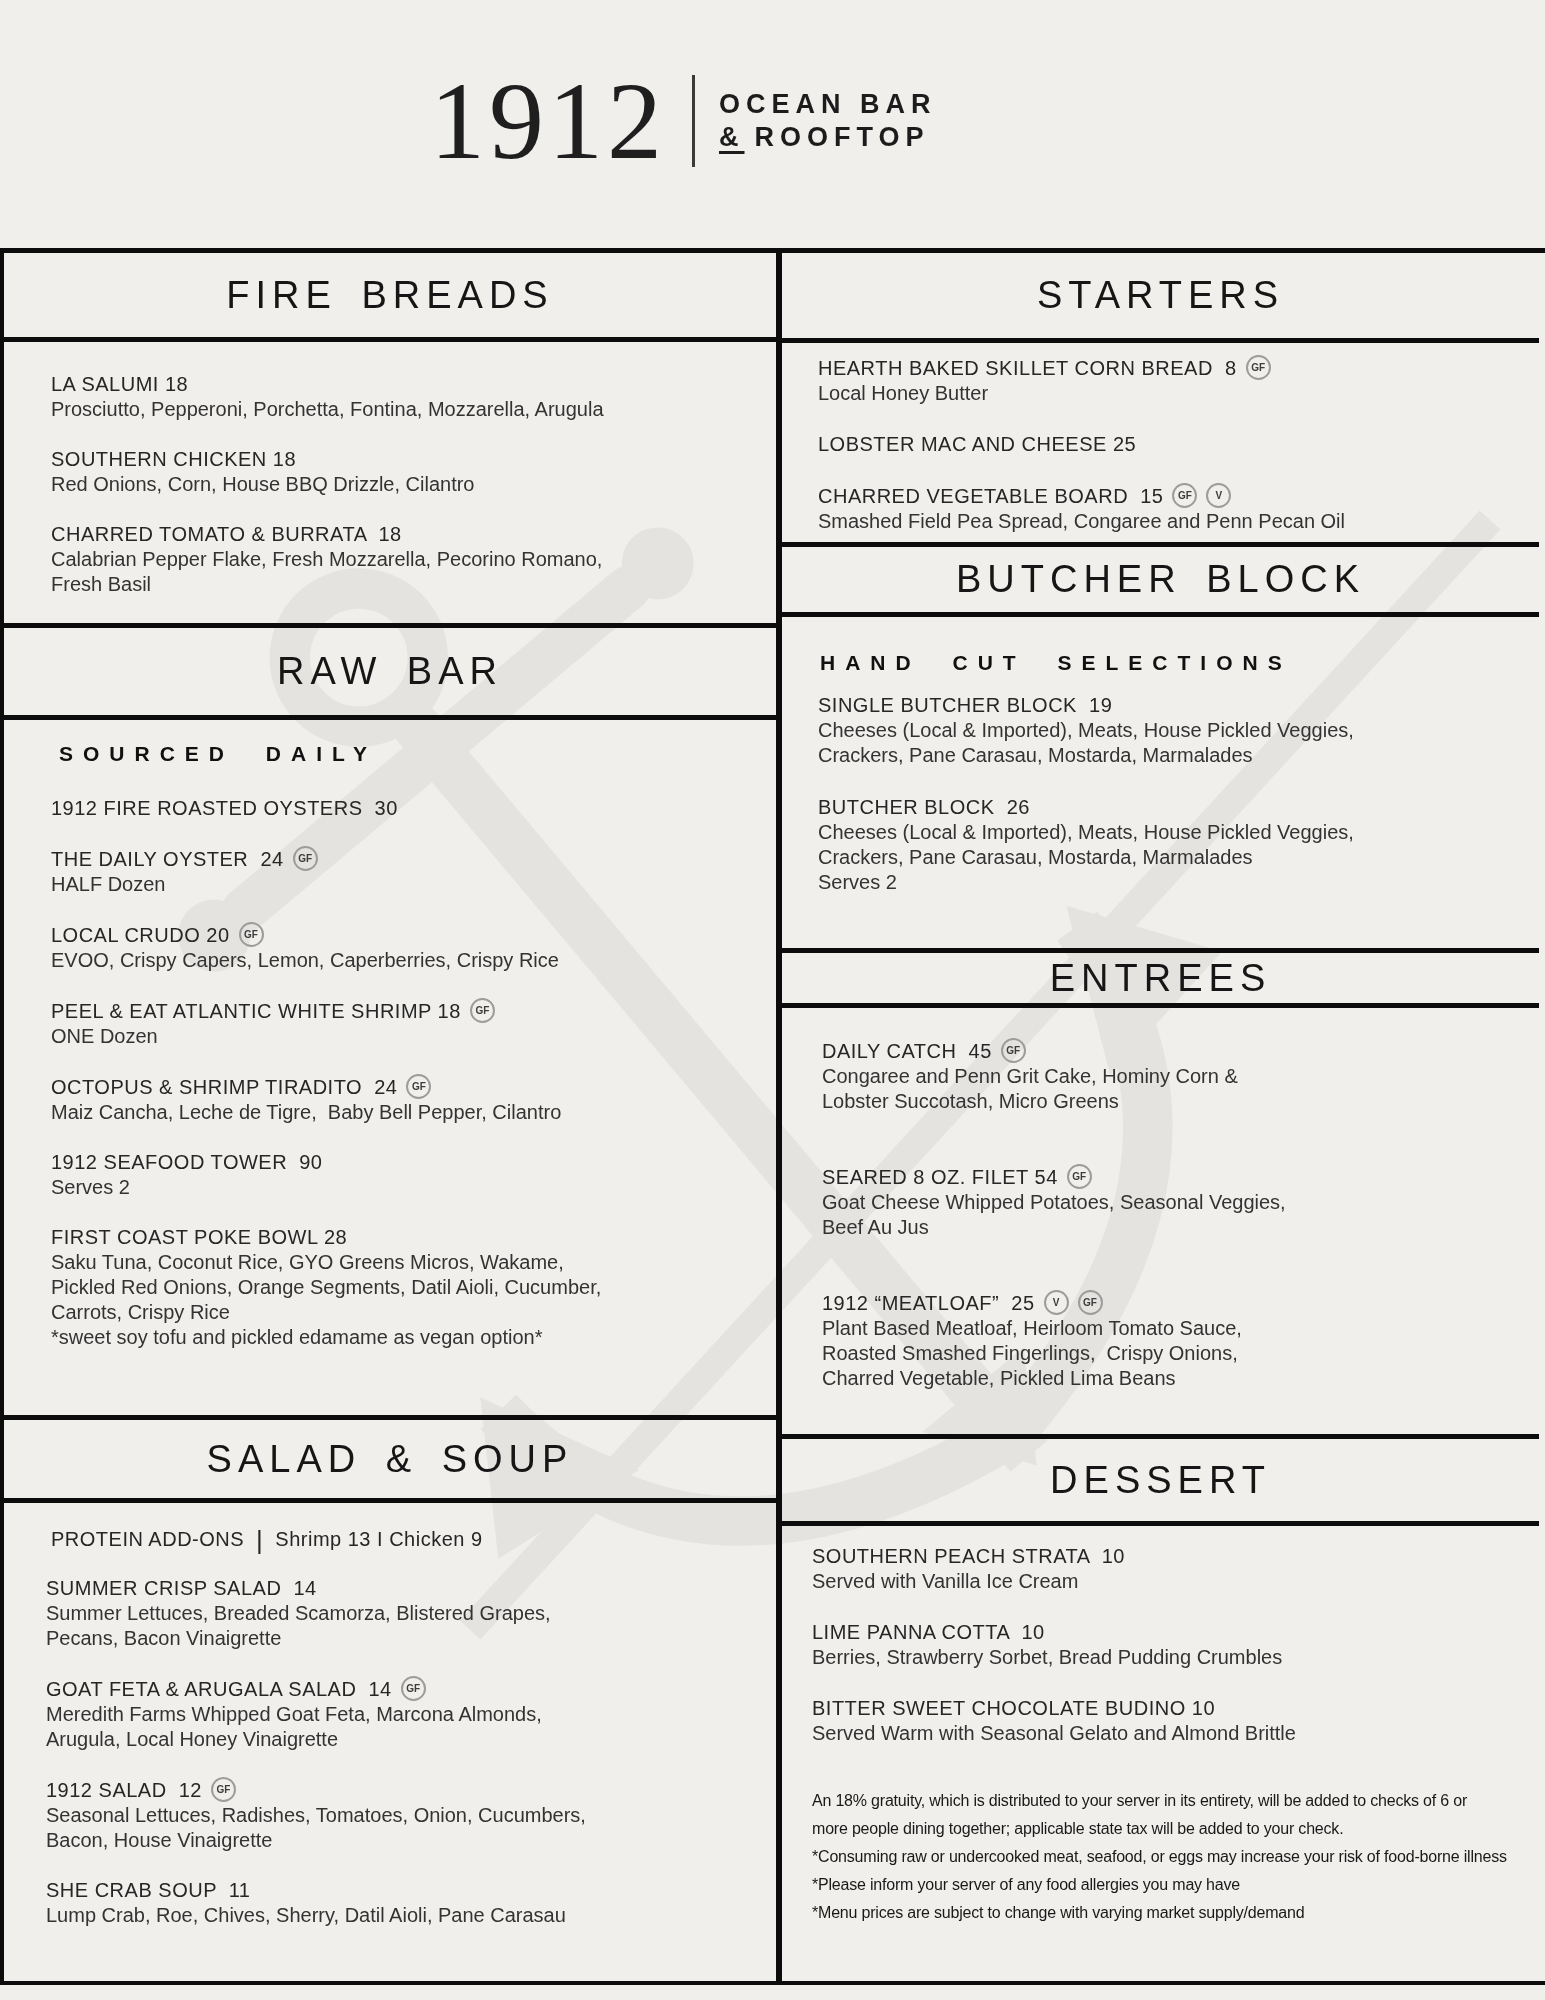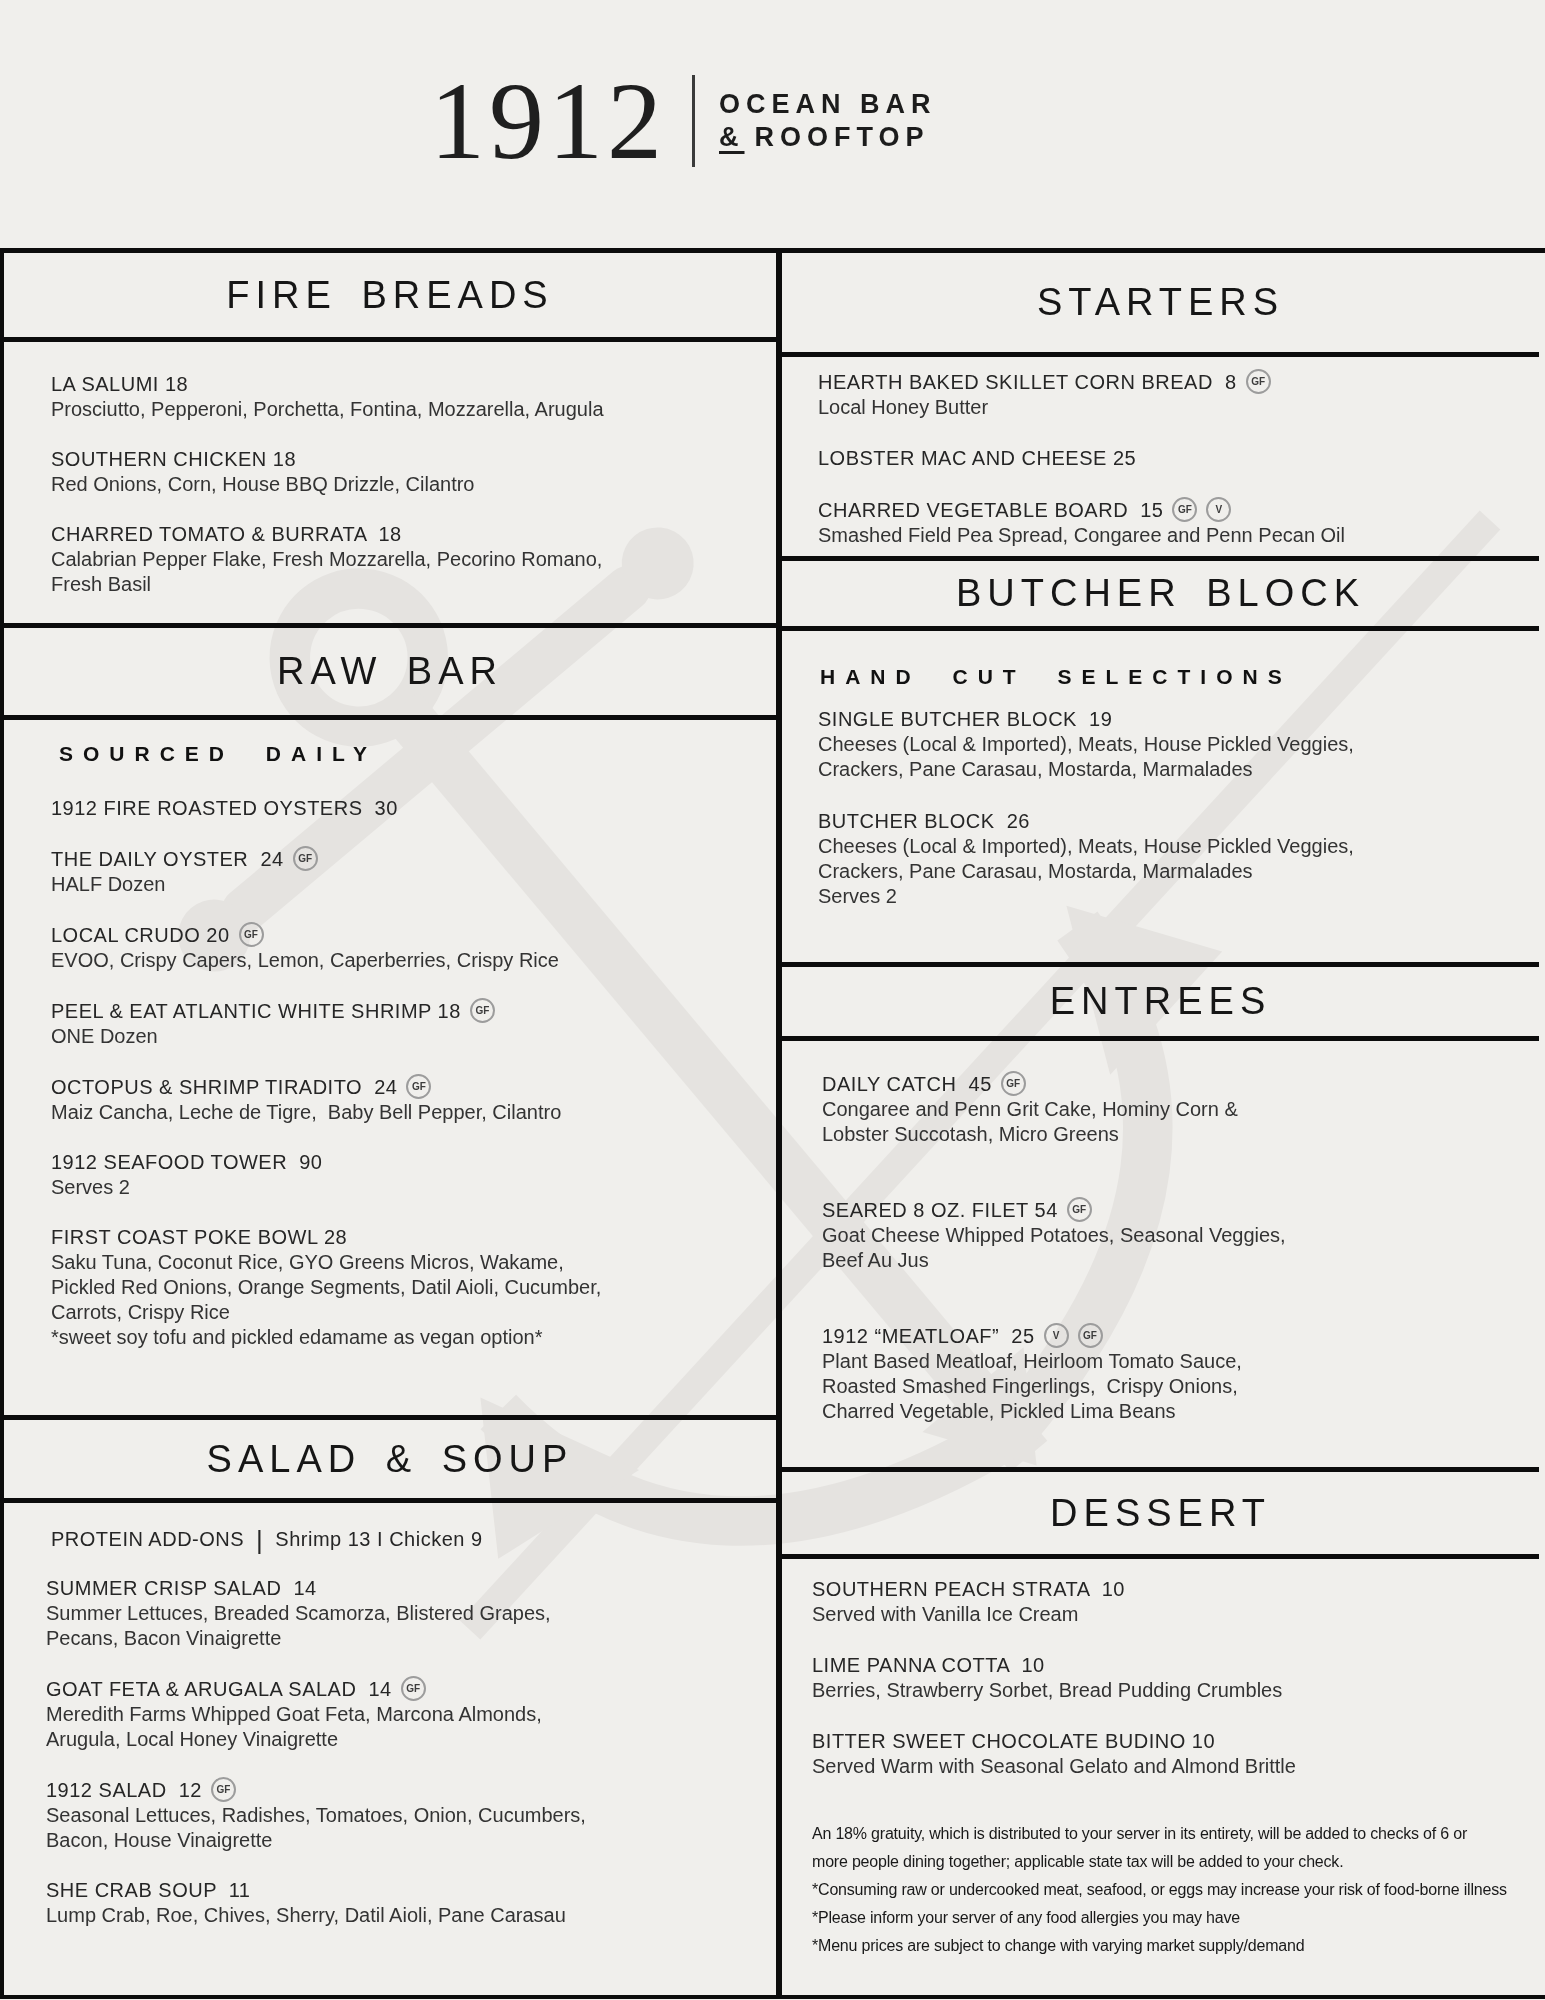--- a/index.html
+++ b/index.html
@@ -40,23 +40,23 @@
   }
   .sec-head.mid{border-top:5px solid #0c0c0c;}
   .sec-title{font-size:38px;letter-spacing:6px;word-spacing:8px;color:#161616;font-weight:400;}
   .sec-body{box-sizing:border-box;overflow:hidden;}
 
   
   .hL1{height:89px;}  .bL1{height:281px;padding:30px 0 0 47px;}
   .hL2{height:97px;}  .bL2{height:695px;padding:22px 0 0 47px;}
   .hL3{height:88px;}  .bL3{height:478px;padding:22px 0 0 42px;}
   
-  .hR1{height:104px;text-align:right;}  .bR1{height:199px;padding:12px 0 0 36px;}
+  .hR1{height:90px;text-align:right;}  .bR1{height:199px;padding:12px 0 0 36px;}
   .hR2{height:75px;}  .bR2{height:331px;padding:34px 0 0 36px;}
-  .hR3{height:79px;justify-content:center;}  .bR3{height:426px;padding:30px 0 0 40px;}
+  .hR3{height:60px;justify-content:center;}  .bR3{height:426px;padding:30px 0 0 40px;}
   .hR4{height:92px;}  .bR4{height:436px;padding:18px 0 0 30px;}
 
   
   .item{margin-bottom:25px;}
   .bR1 .item{margin-bottom:26px;}
   .bR2 .item{margin-bottom:27px;}
   .bR3 .item{margin-bottom:50px;}
   .bR4 .item{margin-bottom:26px;}
   .item-name{font-size:20px;line-height:25px;letter-spacing:.5px;color:#262626;}
   .item-name span{white-space:pre-wrap;}

